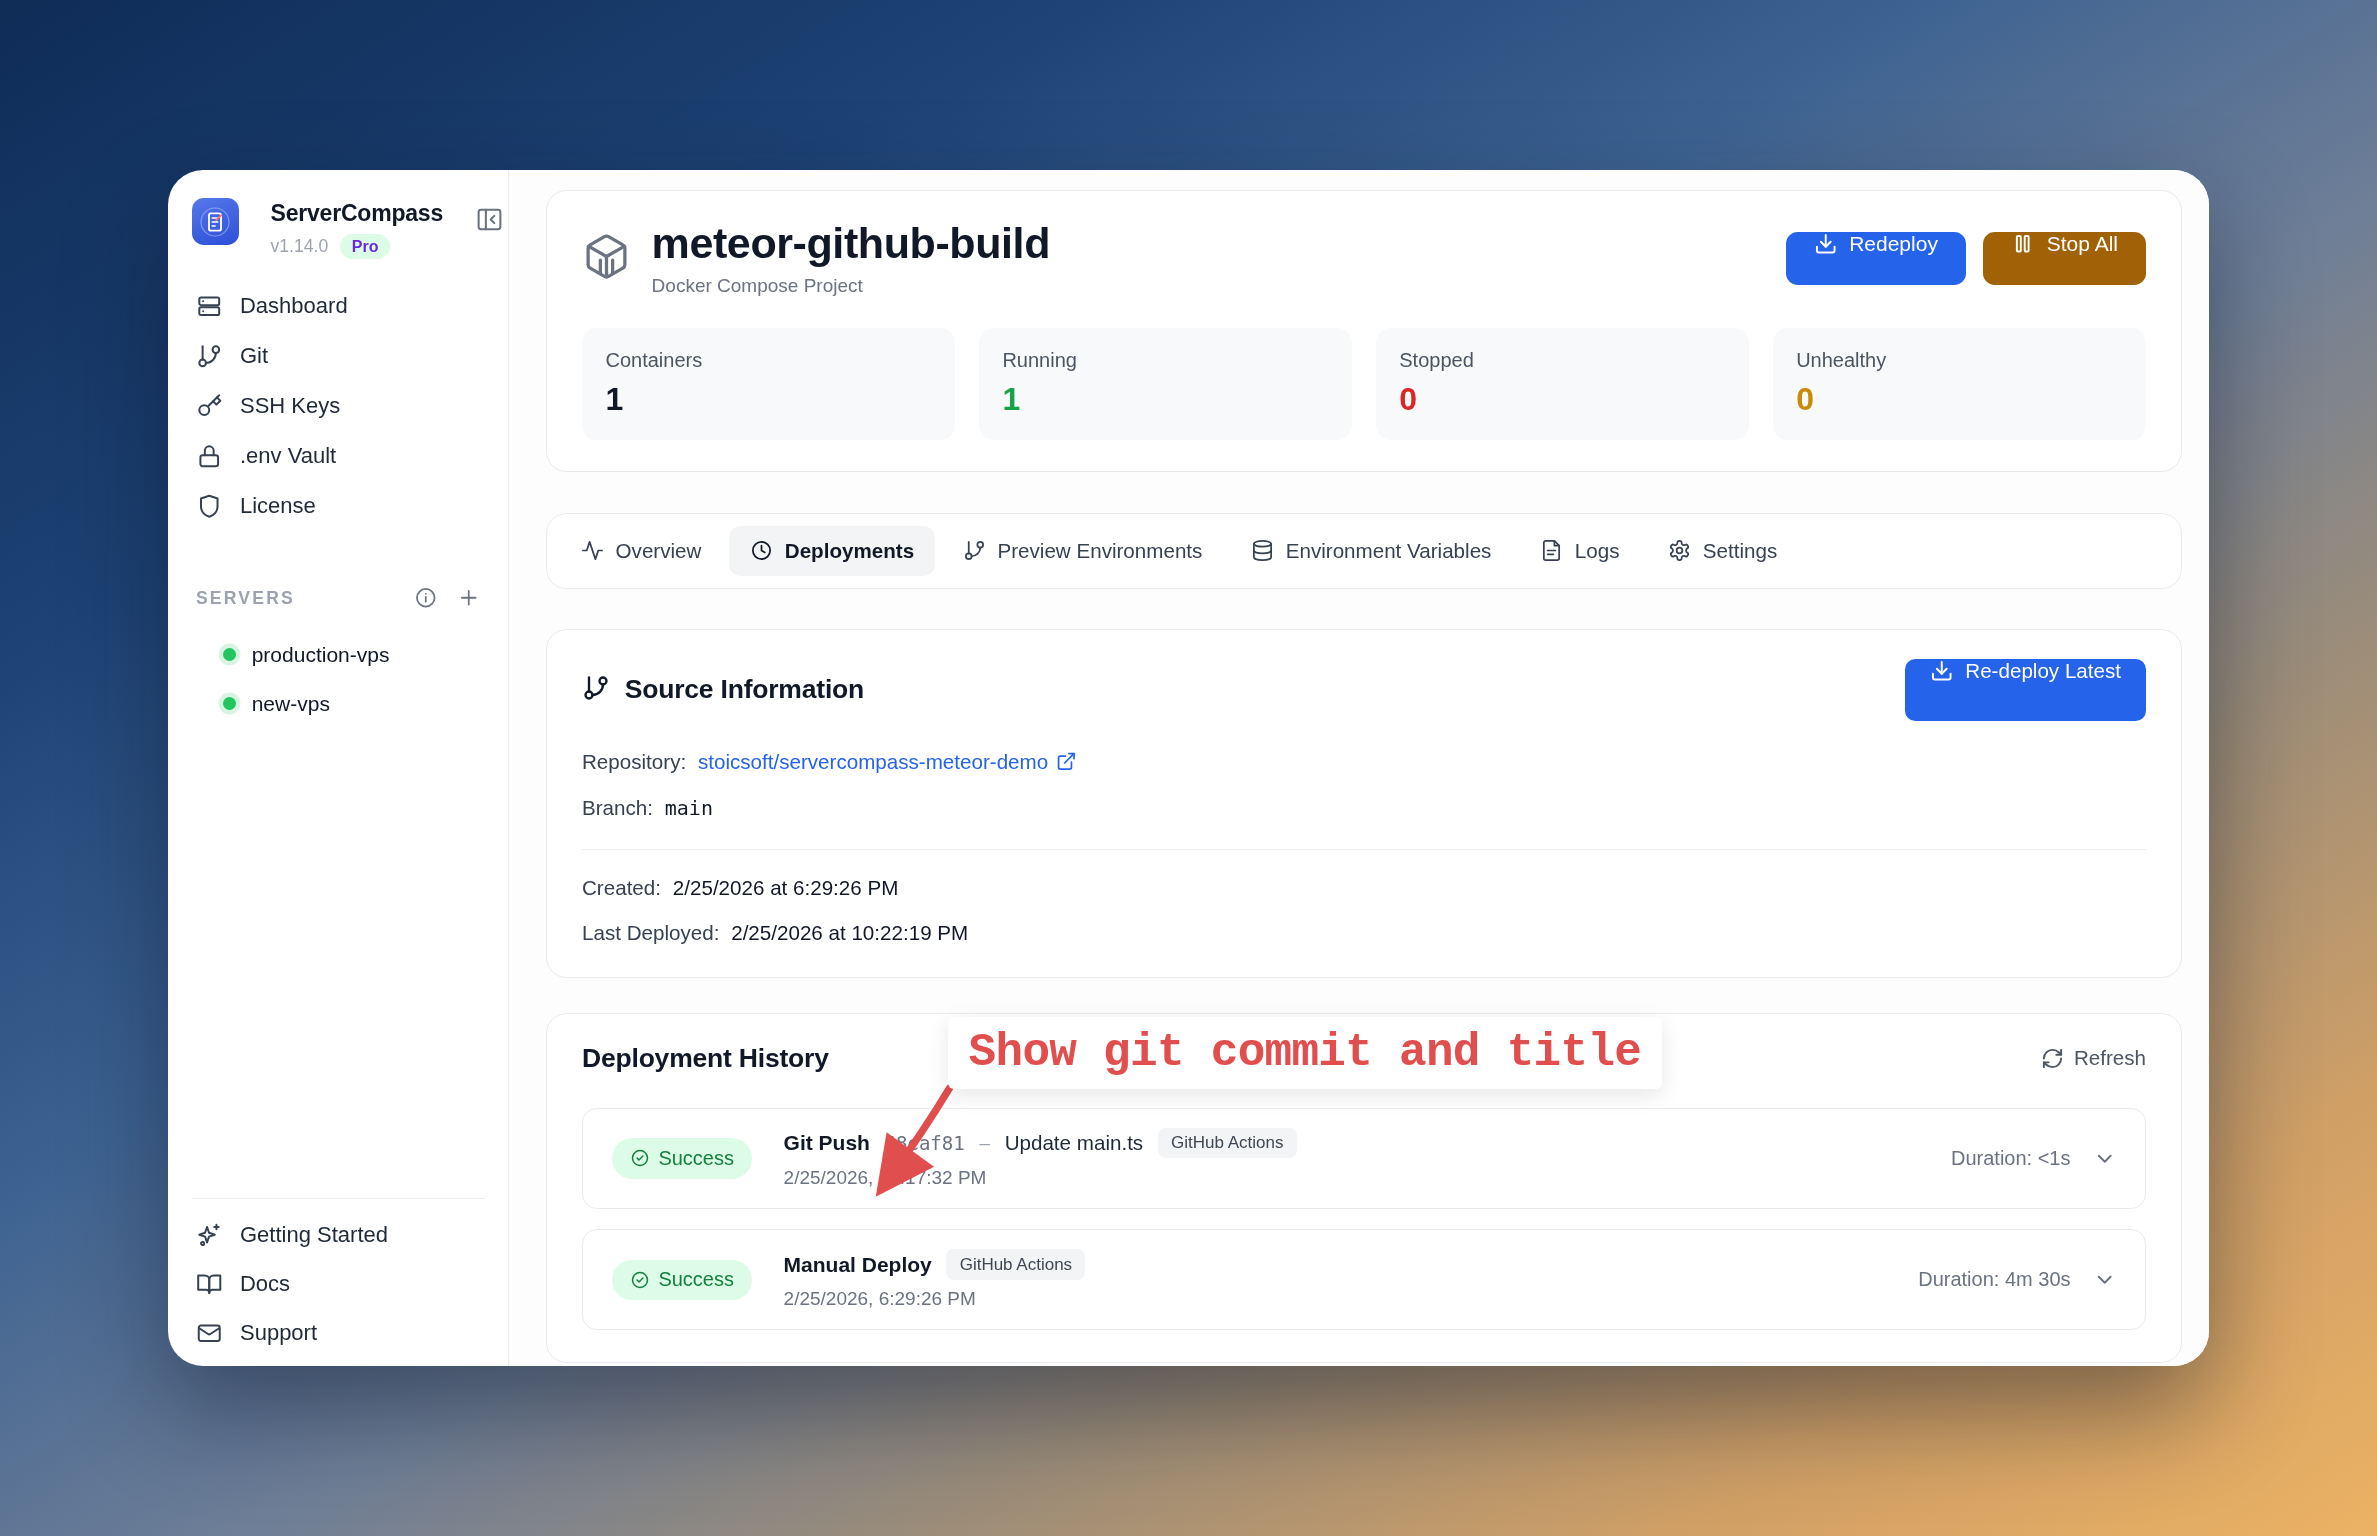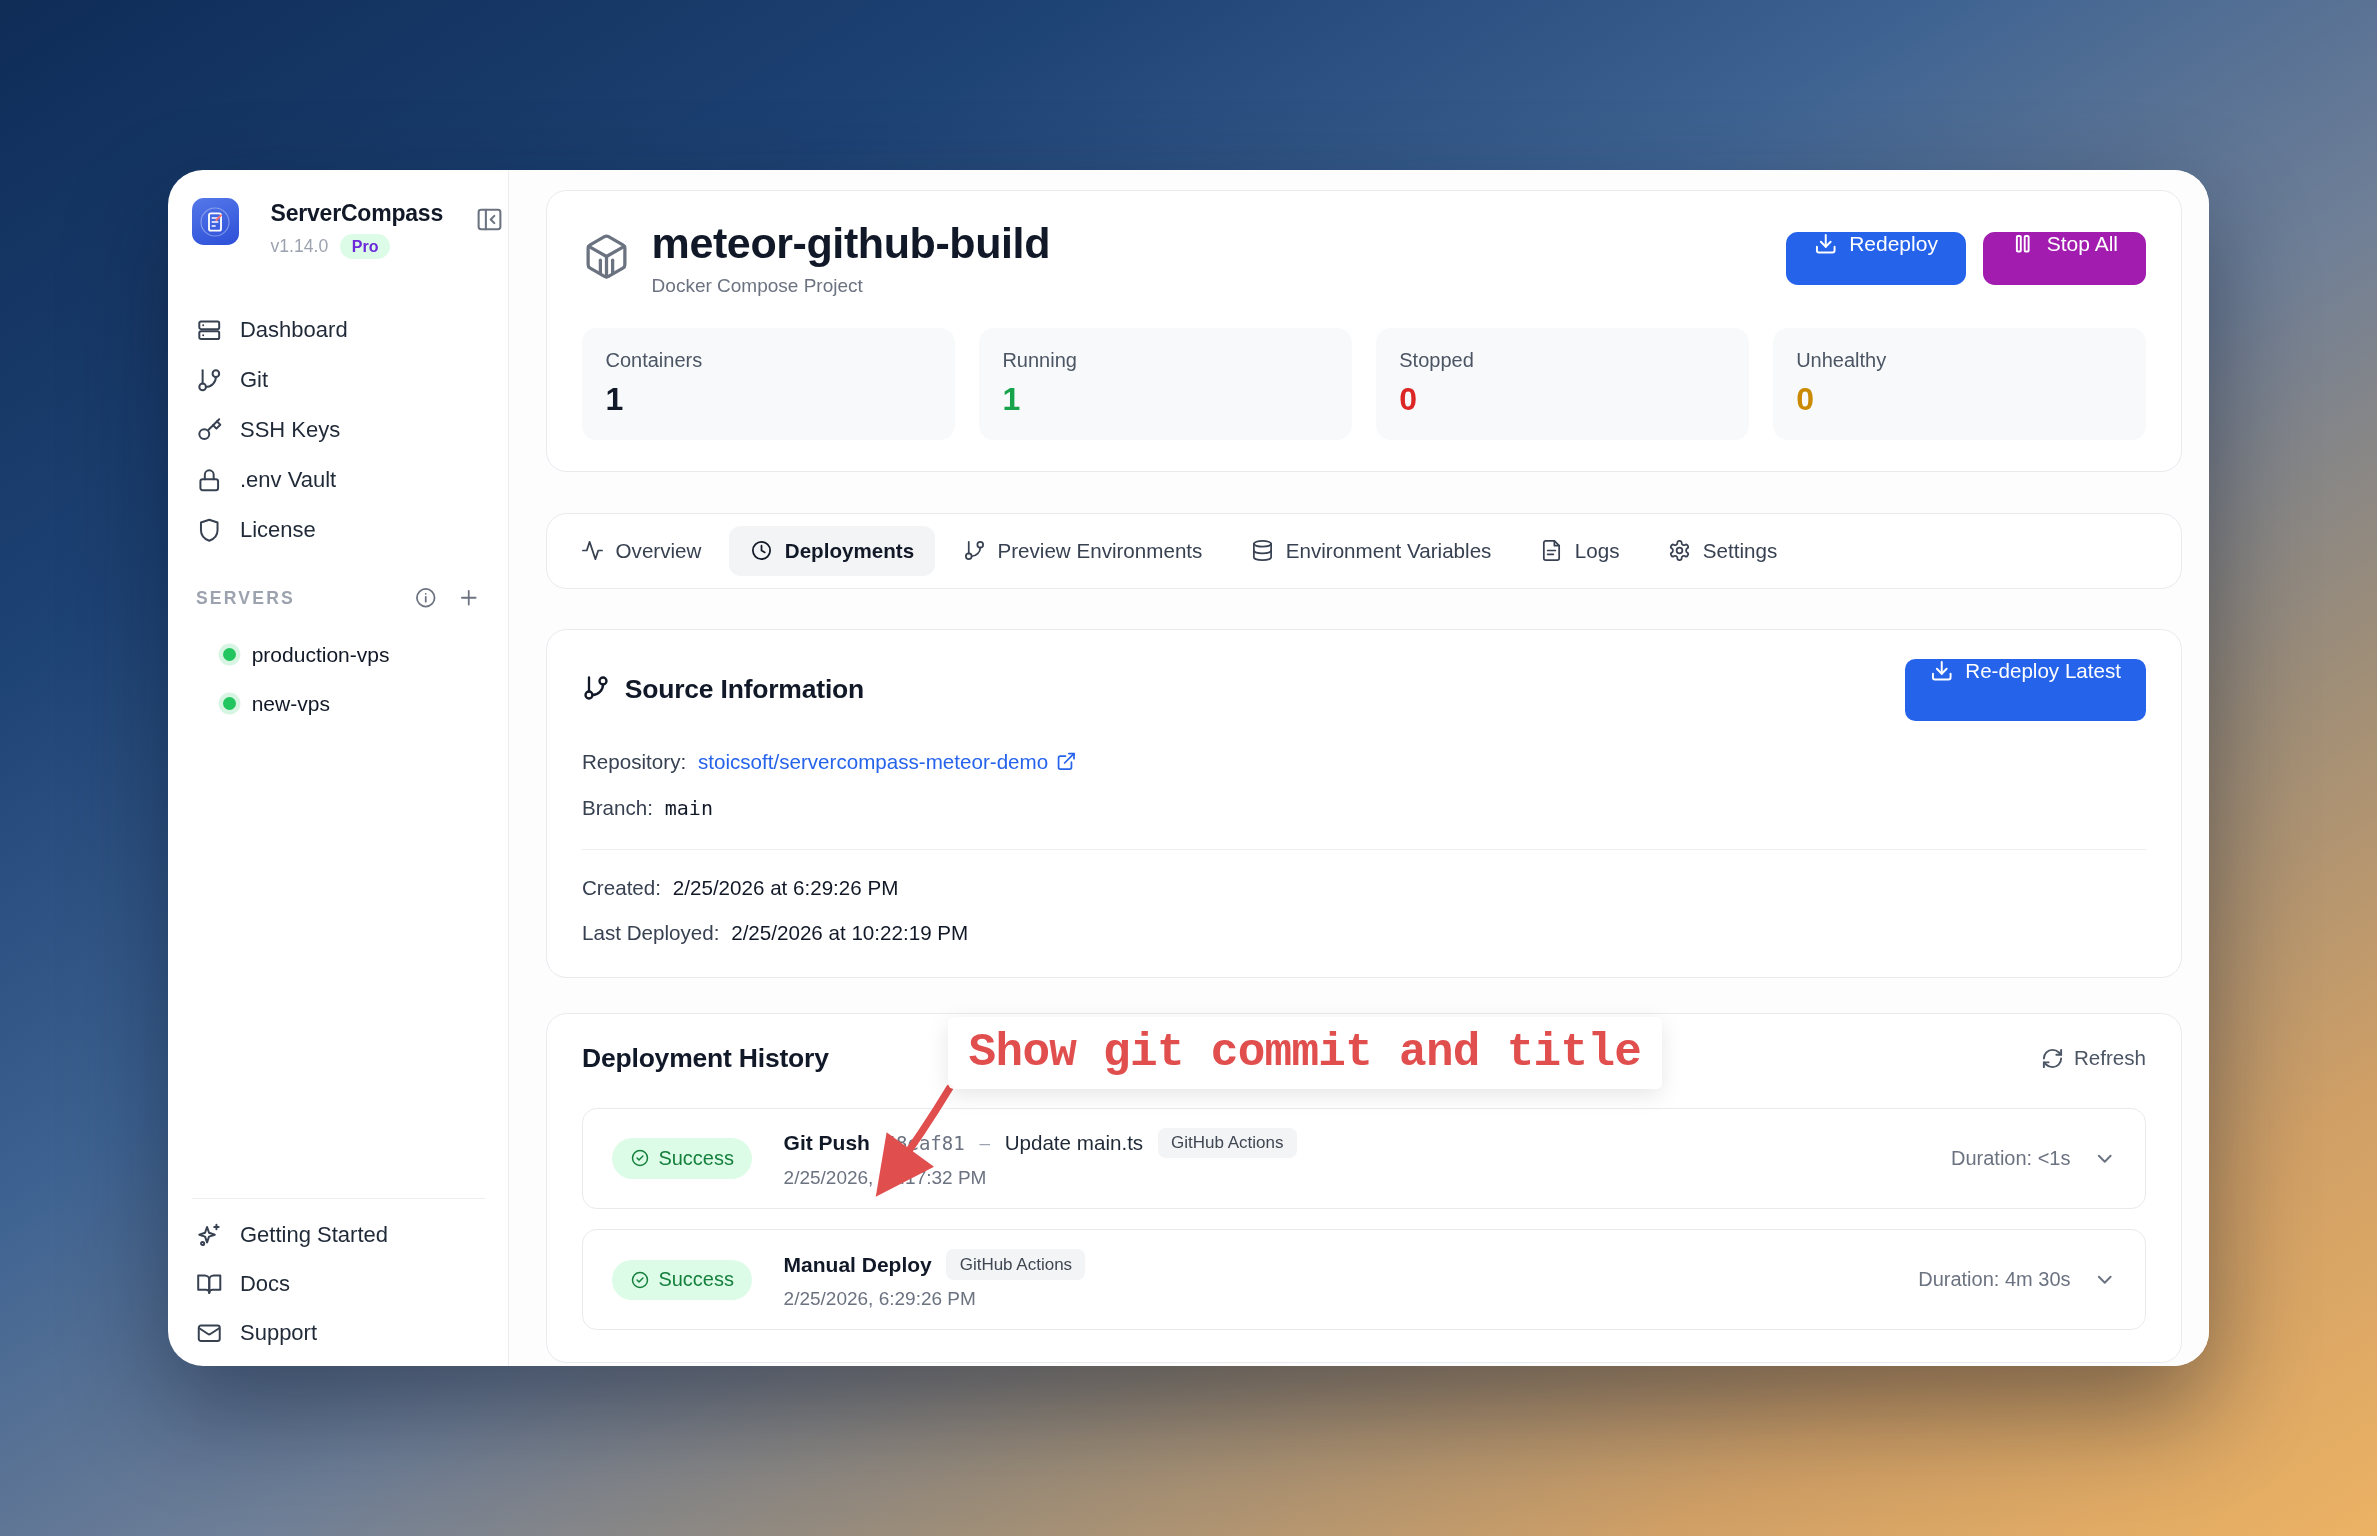--- a/index.html
+++ b/index.html
@@ -24,21 +24,21 @@
   }
   .logo svg { width:32px; height:32px; }
   .brand-text { flex:1; padding-top:1.5px; }
   .app-name { font-size:23px; font-weight:bold; letter-spacing:-0.2px; }
   .brand-sub { display:flex; align-items:center; gap:11.8px; margin-top:7.4px; }
   .version { font-size:17.6px; color:#9ca3af; }
   .pro-badge { background:#dcfce7; color:#6d28d9; font-size:16px; font-weight:bold; padding:3.7px 11.8px; border-radius:734px; }
   .collapse-btn { color:#6b7280; margin-top:7.4px; cursor:pointer; }
   .collapse-btn svg { width:29px; height:29px; }
   .nav { margin-top:34px; display:flex; flex-direction:column; }
-  .nav-item { display:flex; align-items:flex-end; gap:17.6px; height:50px; padding-left:4.4px; border-radius:10.3px; cursor:pointer; color:#1f2937; }
+  .nav-item { display:flex; align-items:flex-start; gap:17.6px; height:50px; padding-left:4.4px; border-radius:10.3px; cursor:pointer; color:#1f2937; }
   .nav-item svg { width:26.5px; height:26.5px; color:#374151; }
   .nav-label { font-size:22px; }
   .servers-header { margin-top:43px; display:flex; align-items:center; padding:0 4.4px; }
   .servers-title { font-size:17.6px; letter-spacing:2.2px; color:#9ca3af; font-weight:bold; flex:1; }
   .servers-actions { display:flex; align-items:center; gap:19px; color:#6b7280; }
   .servers-actions svg { width:23.5px; height:23.5px; cursor:pointer; }
   .server-list { margin-top:20.6px; display:flex; flex-direction:column; }
   .server-item { display:flex; align-items:center; gap:16px; height:49px; padding-left:31px; cursor:pointer; }
   .server-dot { width:13.2px; height:13.2px; border-radius:50%; background:#22c55e; box-shadow:0 0 0 4.4px rgba(34,197,94,.18); }
   .server-name { font-size:21px; color:#111827; }
@@ -52,21 +52,21 @@
   .header-card { padding:28px 35px 31px 35px; }
   .title-row { display:flex; align-items:center; }
   .pkg-icon { color:#6b7280; margin-right:20.6px; }
   .pkg-icon svg { width:49px; height:49px; }
   .proj-title { font-size:43px; font-weight:bold; letter-spacing:-0.4px; }
   .proj-sub { font-size:19px; color:#6b7280; margin-top:7.4px; }
   .header-actions { margin-left:auto; display:flex; gap:17.6px; }
   .btn { display:inline-flex; align-items:flex-start; gap:11.8px; height:53px; padding:0 28px; border:none; border-radius:11.8px; font-size:21px; color:#fff; font-family:inherit; cursor:pointer; }
   .btn svg { width:23.5px; height:23.5px; }
   .btn-blue { background:#2563eb; }
-  .btn-red { background:#a21caf; }
+  .btn-red { background:#a16207; }
   .stats-row { margin-top:31px; display:grid; grid-template-columns:repeat(4,1fr); gap:23.5px; }
   .stat-card { background:#f8f9fa; border-radius:14.7px; padding:20.6px 23.5px 22px 23.5px; }
   .stat-label { font-size:20px; color:#4b5563; }
   .stat-value { font-size:32px; font-weight:bold; margin-top:8.8px; }
   
   .tabs-card { margin-top:41px; padding:11.8px 13.2px; display:flex; align-items:center; gap:7.4px; }
   .tab { display:flex; align-items:center; gap:11.8px; padding:13.2px 20.6px; border-radius:11.8px; font-size:20.6px; color:#374151; cursor:pointer; white-space:nowrap; }
   .tab svg { width:23px; height:23px; }
   .tab.active { background:#f3f4f6; color:#111827; font-weight:bold; }
   

